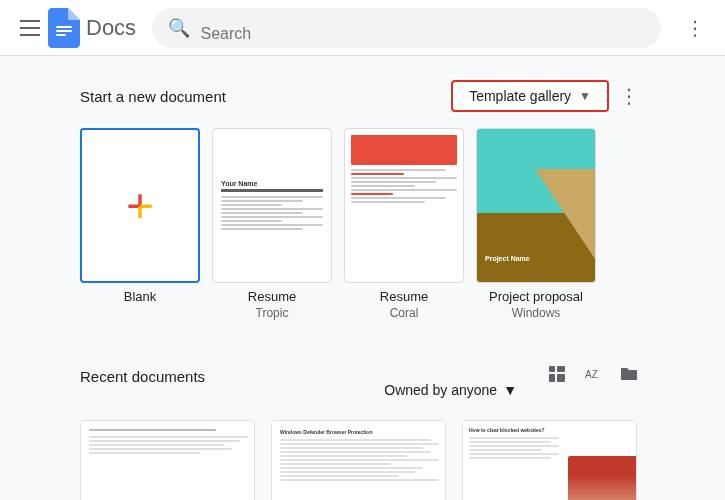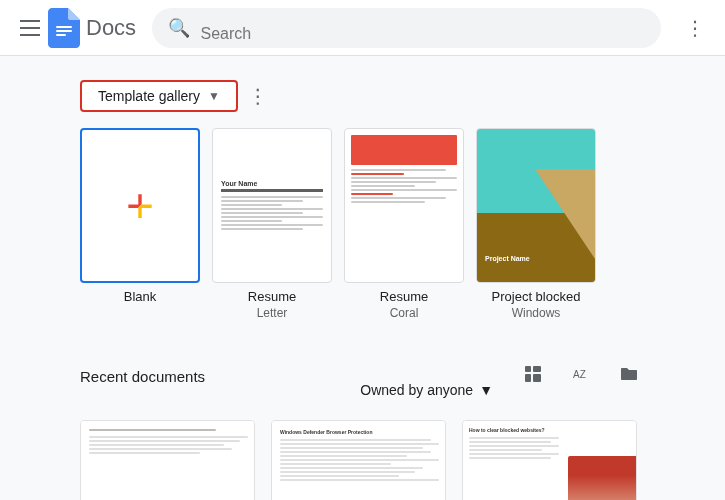--- a/index.html
+++ b/index.html
@@ -332,21 +332,21 @@
       background: none;
       border: none;
       cursor: pointer;
       padding: 6px 8px;
       border-radius: 4px;
       margin-top: 28px;
     }
     .view-icons {
       display: flex;
       align-items: center;
-      gap: 16px;
+      gap: 4px;
     }
     .view-btn {
       width: 32px;
       height: 32px;
       display: flex;
       align-items: center;
       justify-content: center;
       border-radius: 50%;
       cursor: pointer;
       color: #5f6368;
@@ -431,20 +431,21 @@
   </div>
   <div class="header-right">
     <div class="vertical-dots">⋮</div>
   </div>
 </header>
 
 <main class="main">
 
   <div class="new-doc-section">
     <div class="section-header">
+      <span class="section-title">Start a new document</span>
       <div class="template-gallery-btn-wrap">
         <button class="template-gallery-btn">
           <span>Template gallery</span>
           <span class="chevron-down">▼</span>
         </button>
         <div class="more-options-btn">
           <span>⋮</span>
         </div>
       </div>
     </div>
@@ -468,21 +469,21 @@
             <div class="resume-line short"></div>
             <div class="resume-line full"></div>
             <div class="resume-line medium"></div>
             <div class="resume-line full"></div>
             <div class="resume-line short"></div>
             <div class="resume-line full"></div>
             <div class="resume-line medium"></div>
           </div>
         </div>
         <span class="template-label">Resume</span>
-        <span class="template-sublabel">Letter</span>
+        <span class="template-sublabel">Tropic</span>
       </div>
 
       <div class="template-card">
         <div class="template-thumb">
           <div class="coral-resume">
             <div class="coral-header"></div>
             <div class="coral-lines">
               <div class="coral-line" style="width:90%"></div>
               <div class="coral-line red" style="width:50%"></div>
               <div class="coral-line" style="width:100%"></div>
@@ -502,21 +503,21 @@
 
       <div class="template-card">
         <div class="template-thumb">
           <div class="proposal-thumb">
             <div class="proposal-bg-teal"></div>
             <div class="proposal-bg-brown"></div>
             <div class="proposal-triangle"></div>
             <div class="proposal-label">Project Name</div>
           </div>
         </div>
-        <span class="template-label">Project blocked</span>
+        <span class="template-label">Project proposal</span>
         <span class="template-sublabel">Windows</span>
       </div>
 
     </div>
   </div>
 
   <div class="recent-section">
     <div class="recent-header">
       <span class="recent-title">Recent documents</span>
       <button class="owned-by-btn">

